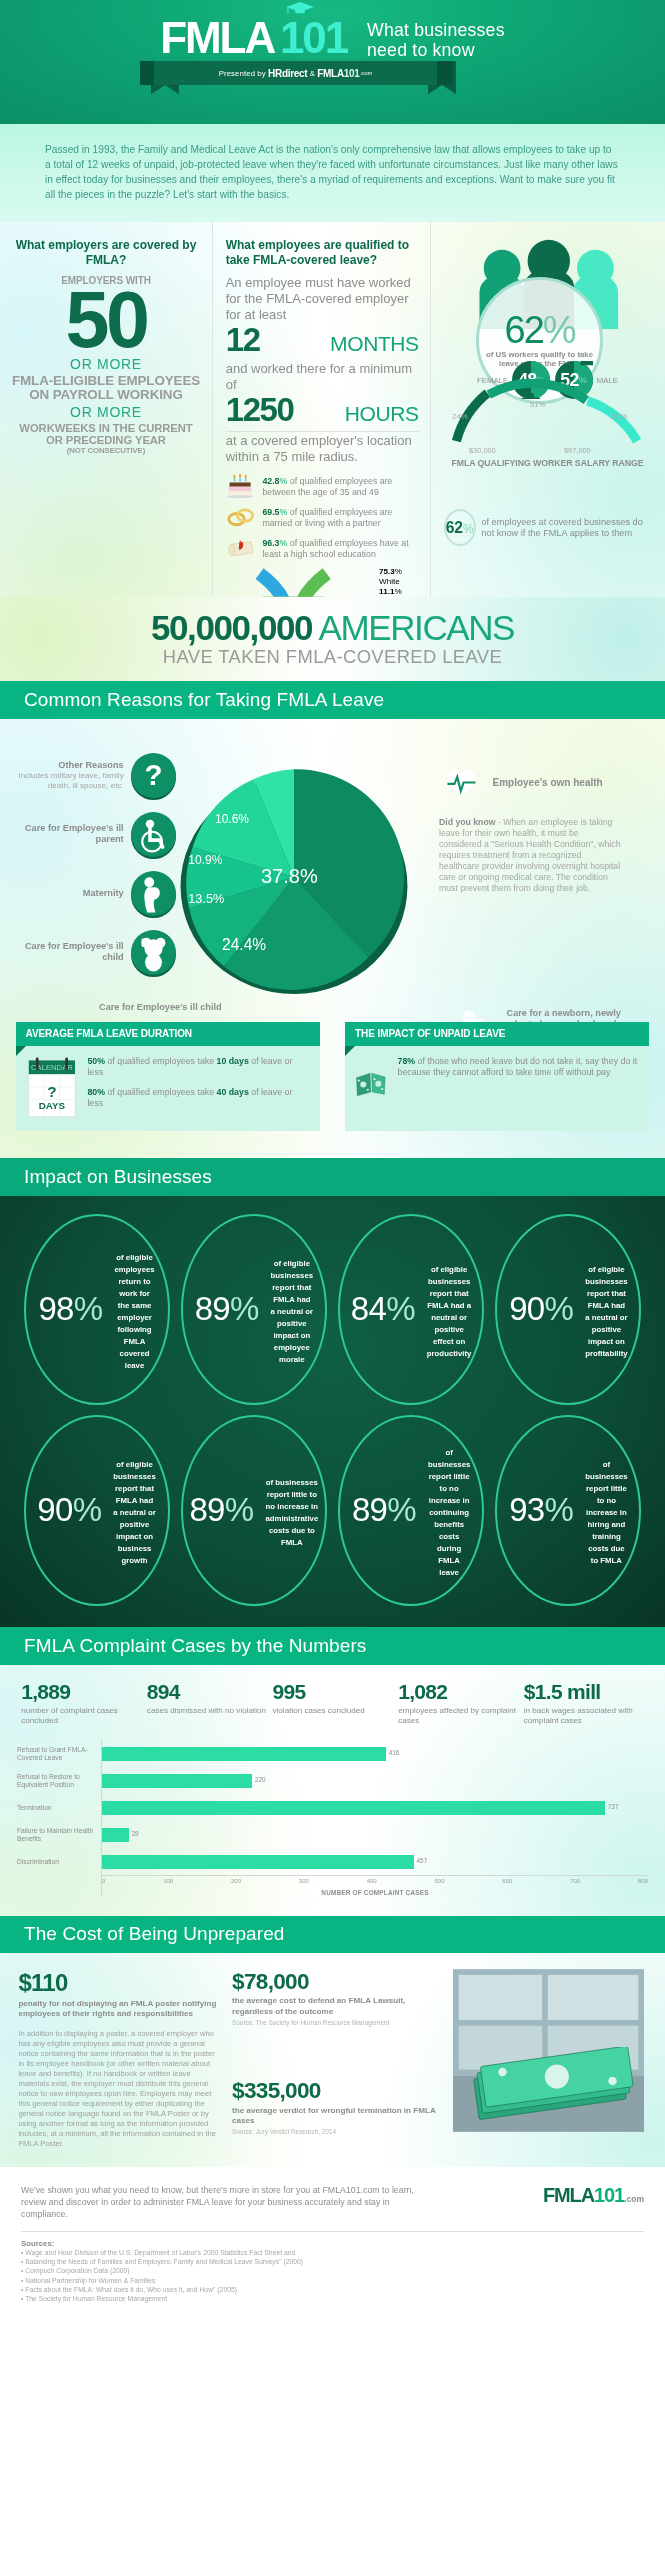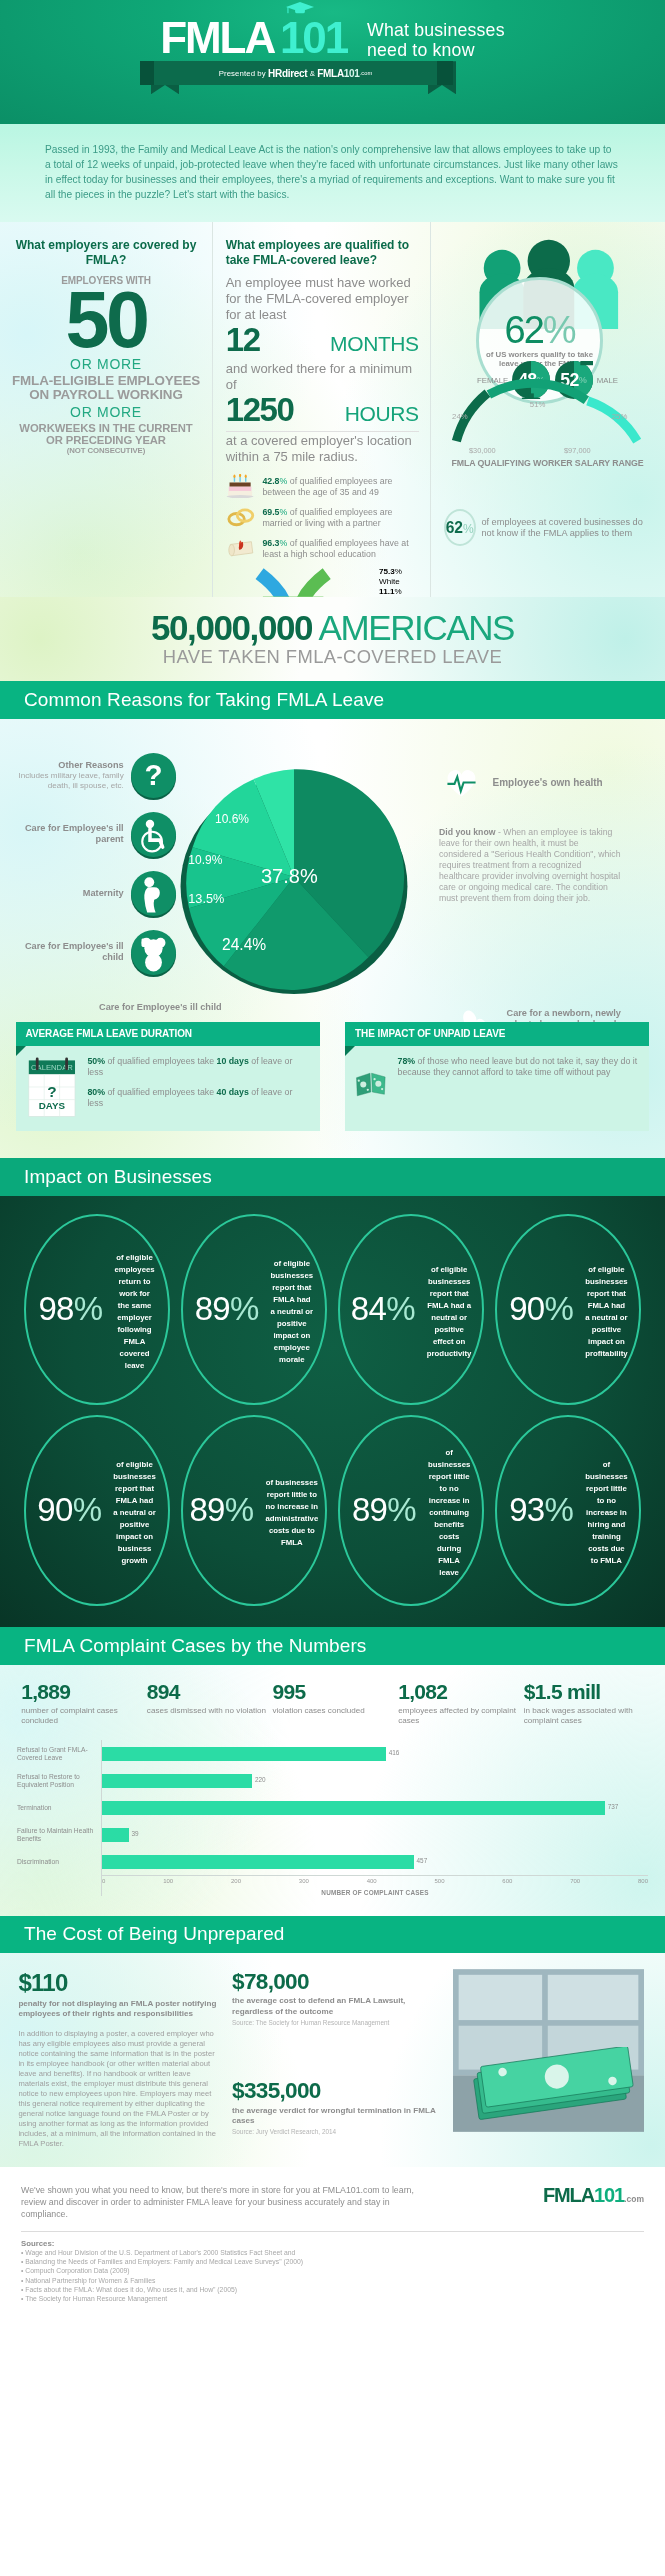--- a/index.html
+++ b/index.html
@@ -149,21 +149,21 @@
   .pie-svg { position:absolute; left:0; top:0; }
   .pl { position:absolute; color:#fff; font-weight:300; }
   .legend-left { position:absolute; left:5.7px; top:34px; width:170px; }
   .leg { display:flex; align-items:center; gap:7px; margin-bottom:14px; justify-content:flex-end; }
   .leg .lt { text-align:right; color:#8d8d8d; font-size:9.2px; font-weight:bold; line-height:11.3px; }
   .leg .lt .sub { font-weight:normal; font-size:8.1px; line-height:10px; color:#a6a6a6; }
   .leg .li { width:45px; height:45px; flex:0 0 45px; border-radius:50%; background:#0f8f66; position:relative; box-shadow:0 2.1px 0 #0a6347; }
   .legend-right { position:absolute; left:439px; top:41px; width:212px; }
   .leg-r { display:flex; align-items:center; gap:8.5px; }
   .leg-r .lt { color:#8d8d8d; font-size:10px; font-weight:bold; line-height:12px;}
-  .dyk { color:#a6a6a6; font-size:8.7px; line-height:11px; margin-top:20px; width:184px;}
+  .dyk { color:#a6a6a6; font-size:8.7px; line-height:11px; margin-top:10px; width:184px;}
   .dyk b { color:#8d8d8d; }
 
   
   .panels { display:flex; gap:25.5px; padding:0 15.6px; position:relative; top:-30px;}
   .panel { width:304px; }
   .panel-h { background:#0bb184; color:#fff; font-size:10px; font-weight:bold; padding:6.4px 10px; letter-spacing:-0.1px; position:relative;}
   .panel-h:after { content:""; position:absolute; left:0; top:100%; border-left:10px solid #067a56; border-bottom:10px solid transparent; }
   .panel-b { background:#cdf4e6; padding:10px 10px 12.7px 10px; display:flex; gap:10px; min-height:85px;}
   .panel-b .tx { color:#8d8d8d; font-size:8.8px; line-height:11.3px; }
   .panel-b .tx b { color:#0e6b4c; }

